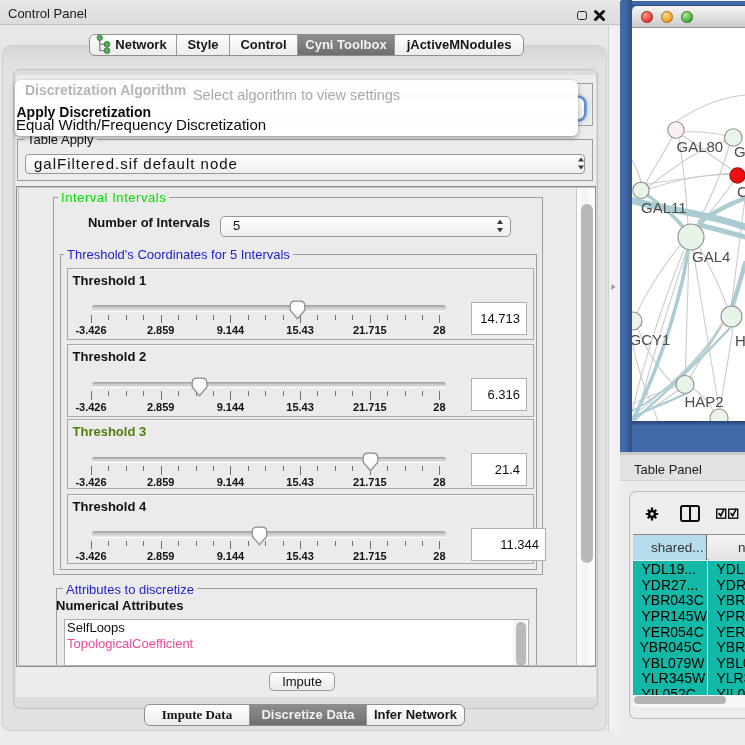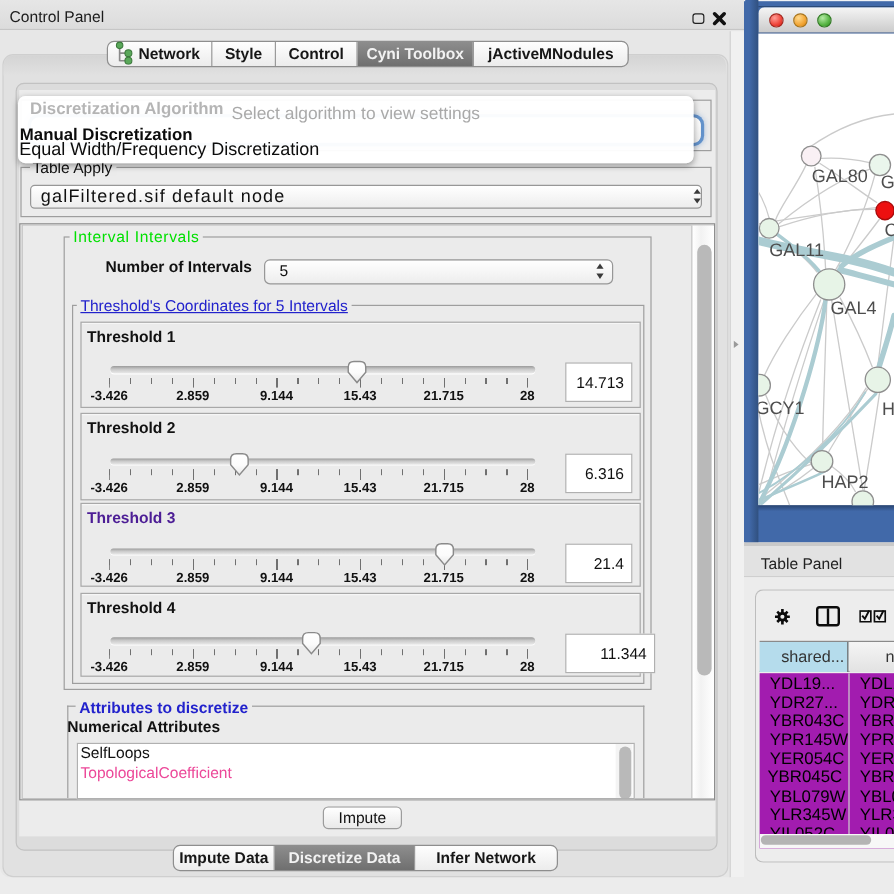--- a/index.html
+++ b/index.html
@@ -51,21 +51,21 @@
 
 <div class="abs" style="left:85px;top:215px;width:125px;font-size:13px;font-weight:bold;color:#111;text-align:right;">Number of Intervals</div>
 <div class="abs" style="left:219.5px;top:215.5px;width:291.5px;height:21px;border:1px solid #979797;border-radius:5px;background:linear-gradient(#ffffff,#ededed);"></div>
 <div class="abs" style="left:233px;top:218px;font-size:13px;color:#111;">5</div>
 <svg class="abs" style="left:496px;top:219px;" width="8" height="14" viewBox="0 0 8 14">
     <path d="M4 0.5 L7 5 L1 5 Z" fill="#3a3a3a"></path>
     <path d="M4 13.5 L7 9 L1 9 Z" fill="#3a3a3a"></path>
   </svg>
 
 <div class="abs" style="left:59.5px;top:253.5px;width:477px;height:316.5px;border:1px solid #9e9e9e;"></div>
-<div class="abs" style="left:64px;top:247px;background:#ebebeb;font-size:13px;color:#2222cc;padding:0 3px;text-decoration:underline;">Threshold's Coordinates for 5 Intervals</div>
+<div class="abs" style="left:64px;top:247px;background:#ebebeb;font-size:13px;color:#2222cc;padding:0 3px;">Threshold's Coordinates for 5 Intervals</div>
 
 <div class="abs" style="left:67px;top:267.5px;width:466.5px;height:72.0px;border:1px solid #a8a8a8;box-shadow:inset 0 1px 0 #f6f6f6;">
   <div style="position:absolute;left:4.5px;top:4px;font-size:13px;font-weight:bold;color:#111;">Threshold 1</div>
   <div style="position:absolute;left:23.5px;top:36.7px;width:354.5px;height:5.5px;border-radius:3px;background:linear-gradient(#9a9a9a,#c9c9c9 45%,#e8e8e8);box-shadow:0 1px 0 #fff;"></div>
   <div style="position:absolute;left:22.6px;top:46px;width:351px;height:5px;background:repeating-linear-gradient(90deg,#707070 0 1px,transparent 1px 17.42px);"></div>
   <div style="position:absolute;left:22.6px;top:46px;width:351px;height:8.5px;background:repeating-linear-gradient(90deg,#707070 0 1px,transparent 1px 69.68px);"></div>
   <div style="position:absolute;left:-7.0px;top:55.5px;width:60px;text-align:center;font-size:11px;font-weight:bold;color:#111;">-3.426</div>
   <div style="position:absolute;left:62.7px;top:55.5px;width:60px;text-align:center;font-size:11px;font-weight:bold;color:#111;">2.859</div>
   <div style="position:absolute;left:132.4px;top:55.5px;width:60px;text-align:center;font-size:11px;font-weight:bold;color:#111;">9.144</div>
   <div style="position:absolute;left:202.1px;top:55.5px;width:60px;text-align:center;font-size:11px;font-weight:bold;color:#111;">15.43</div>
@@ -100,21 +100,21 @@
           <stop offset="0" stop-color="#ffffff"></stop>
           <stop offset="0.55" stop-color="#fbfbfb"></stop>
           <stop offset="1" stop-color="#e8e8e8"></stop>
         </linearGradient>
       </defs>
       <path d="M1.2,6 Q1.2,1.2 6,1.2 L11,1.2 Q15.8,1.2 15.8,6 L15.8,10.2 L8.5,18.8 L1.2,10.2 Z" fill="url(#th1)" stroke="#8a8a8a" stroke-width="1.2"></path>
     </svg>
   <div style="position:absolute;left:403px;top:33px;width:56px;height:33px;background:#fff;border:1px solid #b0b0b0;font-size:13px;color:#111;text-align:right;line-height:31px;padding-right:6px;">6.316</div>
 </div>
 <div class="abs" style="left:67px;top:419.0px;width:466.5px;height:70.0px;border:1px solid #a8a8a8;box-shadow:inset 0 1px 0 #f6f6f6;">
-  <div style="position:absolute;left:4.5px;top:4px;font-size:13px;font-weight:bold;color:#4c1d95;">Threshold 3</div>
+  <div style="position:absolute;left:4.5px;top:4px;font-size:13px;font-weight:bold;color:#4d7c0f;">Threshold 3</div>
   <div style="position:absolute;left:23.5px;top:36.7px;width:354.5px;height:5.5px;border-radius:3px;background:linear-gradient(#9a9a9a,#c9c9c9 45%,#e8e8e8);box-shadow:0 1px 0 #fff;"></div>
   <div style="position:absolute;left:22.6px;top:46px;width:351px;height:5px;background:repeating-linear-gradient(90deg,#707070 0 1px,transparent 1px 17.42px);"></div>
   <div style="position:absolute;left:22.6px;top:46px;width:351px;height:8.5px;background:repeating-linear-gradient(90deg,#707070 0 1px,transparent 1px 69.68px);"></div>
   <div style="position:absolute;left:-7.0px;top:55.5px;width:60px;text-align:center;font-size:11px;font-weight:bold;color:#111;">-3.426</div>
   <div style="position:absolute;left:62.7px;top:55.5px;width:60px;text-align:center;font-size:11px;font-weight:bold;color:#111;">2.859</div>
   <div style="position:absolute;left:132.4px;top:55.5px;width:60px;text-align:center;font-size:11px;font-weight:bold;color:#111;">9.144</div>
   <div style="position:absolute;left:202.1px;top:55.5px;width:60px;text-align:center;font-size:11px;font-weight:bold;color:#111;">15.43</div>
   <div style="position:absolute;left:271.8px;top:55.5px;width:60px;text-align:center;font-size:11px;font-weight:bold;color:#111;">21.715</div>
   <div style="position:absolute;left:341.4px;top:55.5px;width:60px;text-align:center;font-size:11px;font-weight:bold;color:#111;">28</div>
   <svg style="position:absolute;left:294.0px;top:31.5px;" width="17" height="20" viewBox="0 0 17 20">
@@ -147,35 +147,35 @@
           <stop offset="0.55" stop-color="#fbfbfb"></stop>
           <stop offset="1" stop-color="#e8e8e8"></stop>
         </linearGradient>
       </defs>
       <path d="M1.2,6 Q1.2,1.2 6,1.2 L11,1.2 Q15.8,1.2 15.8,6 L15.8,10.2 L8.5,18.8 L1.2,10.2 Z" fill="url(#th3)" stroke="#8a8a8a" stroke-width="1.2"></path>
     </svg>
   <div style="position:absolute;left:403px;top:33px;width:75px;height:33px;background:#fff;border:1px solid #b0b0b0;font-size:13px;color:#111;text-align:right;line-height:31px;padding-right:6px;">11.344</div>
 </div>
 
 <div class="abs" style="left:56px;top:588px;width:480.5px;height:77px;border:1px solid #9e9e9e;border-bottom:none;"></div>
-<div class="abs" style="left:63px;top:581.5px;background:#ebebeb;font-size:13px;color:#2222cc;padding:0 3px;font-weight:bold;">Attributes to discretize</div>
+<div class="abs" style="left:63px;top:581.5px;background:#ebebeb;font-size:13px;color:#2222cc;padding:0 3px;">Attributes to discretize</div>
 <div class="abs" style="left:56px;top:597.5px;font-size:13px;font-weight:bold;color:#111;">Numerical Attributes</div>
 
 <div class="abs" style="left:64px;top:618.5px;width:465px;height:47px;background:#fff;border:1px solid #b0b0b0;overflow:hidden;">
   <div style="position:absolute;left:2px;top:0.5px;font-size:13px;color:#111;">SelfLoops</div>
   <div style="position:absolute;left:2px;top:16.5px;font-size:13px;color:#ec4899;">TopologicalCoefficient</div>
   <div style="position:absolute;left:2px;top:32.5px;font-size:13px;color:#111;margin-top:31px;">BetweennessCentrality</div>
   <div style="position:absolute;right:1px;top:0;width:14px;height:47px;background:#f4f4f4;"></div>
   <div style="position:absolute;right:2.5px;top:2.5px;width:10px;height:44px;background:#b9b9b9;border-radius:5px;"></div>
 </div>
 
 <div class="abs" style="left:269px;top:672px;width:66px;height:19px;border:1px solid #9c9c9c;border-radius:4.5px;background:linear-gradient(#ffffff,#e9e9e9);text-align:center;font-size:13px;color:#111;line-height:17px;">Impute</div>
 
 <div class="abs" style="left:144px;top:703.5px;width:321px;height:22px;border:1px solid #8e8e8e;border-radius:6px;background:linear-gradient(#fefefe,#ececec);overflow:hidden;display:flex;">
-  <div style="width:84px;border-right:1px solid #9a9a9a;text-align:center;font-size:13px;font-weight:bold;color:#161616;line-height:20px;">Impute Data</div>
+  <div style="width:105px;border-right:1px solid #9a9a9a;text-align:center;font-size:13px;font-weight:bold;color:#161616;line-height:20px;font-family:Liberation Serif, serif;">Impute Data</div>
   <div style="width:117px;border-right:1px solid #9a9a9a;text-align:center;font-size:13px;font-weight:bold;color:#f2f2f2;line-height:20px;background:linear-gradient(#8d8d8d,#6f6f6f);">Discretize Data</div>
   <div style="flex:1;text-align:center;font-size:13px;font-weight:bold;color:#161616;line-height:20px;">Infer Network</div>
 </div>
 
 <div class="abs" style="left:89px;top:33.5px;width:435px;height:22px;border:1px solid #8e8e8e;border-radius:6px;background:linear-gradient(#fefefe,#ececec);overflow:hidden;display:flex;">
   <div style="width:87px;border-right:1px solid #9a9a9a;text-align:center;font-size:13px;font-weight:bold;color:#161616;line-height:20px;padding-left:16px;">Network</div>
   <div style="width:53px;border-right:1px solid #9a9a9a;text-align:center;font-size:13px;font-weight:bold;color:#161616;line-height:20px;">Style</div>
   <div style="width:68px;border-right:1px solid #9a9a9a;text-align:center;font-size:13px;font-weight:bold;color:#161616;line-height:20px;">Control</div>
   <div style="width:97px;border-right:1px solid #9a9a9a;text-align:center;font-size:13px;font-weight:bold;color:#f2f2f2;line-height:20px;background:linear-gradient(#8d8d8d,#6f6f6f);">Cyni Toolbox</div>
   <div style="flex:1;text-align:center;font-size:13px;font-weight:bold;color:#161616;line-height:20px;">jActiveMNodules</div>
@@ -184,21 +184,21 @@
 <svg class="abs" style="left:95px;top:33px;" width="17" height="21" viewBox="0 0 17 21">
   <path d="M4.7 5 L4.7 18 M4.7 11.3 L12 11.3 M4.7 17.6 L12 17.6" stroke="#8a8a8a" stroke-width="1.4" fill="none"></path>
   <circle cx="4.7" cy="4.8" r="2.7" fill="#5aa85a" stroke="#3c7a3c" stroke-width="0.9"></circle>
   <circle cx="12" cy="11.3" r="2.9" fill="#5aa85a" stroke="#3c7a3c" stroke-width="0.9"></circle>
   <circle cx="12" cy="17.6" r="2.9" fill="#5aa85a" stroke="#3c7a3c" stroke-width="0.9"></circle>
 </svg>
 
 <div class="abs" style="left:15px;top:80px;width:563px;height:55.5px;background:rgba(255,255,255,0.96);border-radius:6px;box-shadow:0 2px 5px rgba(0,0,0,0.35);"></div>
 <div class="abs" style="left:25px;top:81.5px;font-size:14px;font-weight:bold;color:rgba(70,70,70,0.40);">Discretization Algorithm</div>
 <div class="abs" style="left:15px;top:86.5px;width:563px;text-align:center;font-size:14.5px;color:#a9a9a9;">Select algorithm to view settings</div>
-<div class="abs" style="left:16.5px;top:103.5px;font-size:14px;font-weight:bold;color:#0c0c0c;">Manual Discretization</div>
+<div class="abs" style="left:16.5px;top:103.5px;font-size:14px;font-weight:bold;color:#0c0c0c;">Apply Discretization</div>
 <div class="abs" style="left:16px;top:115.5px;font-size:15px;color:#0c0c0c;">Equal Width/Frequency Discretization</div>
 
 <div class="abs" style="left:607.5px;top:26px;width:12.5px;height:705px;background:#f1f1f1;border-left:1px solid #cfcfcf;"></div>
 <svg class="abs" style="left:610px;top:283px;" width="7" height="8" viewBox="0 0 7 8">
     <path d="M1.5 1 L5.5 4 L1.5 7 Z" fill="#9a9a9a"></path>
   </svg>
 
 <div class="abs" style="left:620px;top:0;width:125px;height:452px;background:#4169a9;"></div>
 <div class="abs" style="left:620px;top:0;width:125px;height:1px;background:#f0f2f5;"></div>
 <div class="abs" style="left:621px;top:0;width:11px;height:452px;background:linear-gradient(90deg,#4169a9 30%,#30507f);"></div>
@@ -302,21 +302,21 @@
     <path d="M14.5 5 L16.7 7.7 L20.3 0.8" stroke-width="1.6"></path>
   </g>
 </svg>
 
 <div class="abs" style="left:632.5px;top:533.5px;width:112.5px;height:26px;border-top:1px solid #8a8a8a;border-bottom:1px solid #9a9a9a;"></div>
 <div class="abs" style="left:632.5px;top:534.5px;width:74.5px;height:25px;background:#b5dcec;border-right:1px solid #6a6a6a;"></div>
 <div class="abs" style="left:707.5px;top:534.5px;width:37.5px;height:25px;background:linear-gradient(#f5f5f5,#e2e2e2);"></div>
 <div class="abs" style="left:651px;top:540px;font-size:13.5px;color:#333;">shared...</div>
 <div class="abs" style="left:738px;top:540px;font-size:13.5px;color:#333;">n</div>
 
-<div class="abs" style="left:632.5px;top:560.5px;width:112.5px;height:146px;background:#a21caf;overflow:hidden;font-size:14px;color:#000;">
+<div class="abs" style="left:632.5px;top:560.5px;width:112.5px;height:146px;background:#14b8a6;overflow:hidden;font-size:14px;color:#000;">
   <div style="position:absolute;left:74.5px;top:0;width:1px;height:146px;background:#cfcfcf;"></div>
   <div style="position:absolute;left:9px;top:0.7px;">YDL19...</div>
     <div style="position:absolute;left:84px;top:0.7px;">YDL1</div>
   <div style="position:absolute;left:9px;top:16.3px;">YDR27...</div>
     <div style="position:absolute;left:84px;top:16.3px;">YDR2</div>
   <div style="position:absolute;left:9px;top:31.9px;">YBR043C</div>
     <div style="position:absolute;left:84px;top:31.9px;">YBR0</div>
   <div style="position:absolute;left:9px;top:47.5px;">YPR145W</div>
     <div style="position:absolute;left:84px;top:47.5px;">YPR1</div>
   <div style="position:absolute;left:9px;top:63.1px;">YER054C</div>

